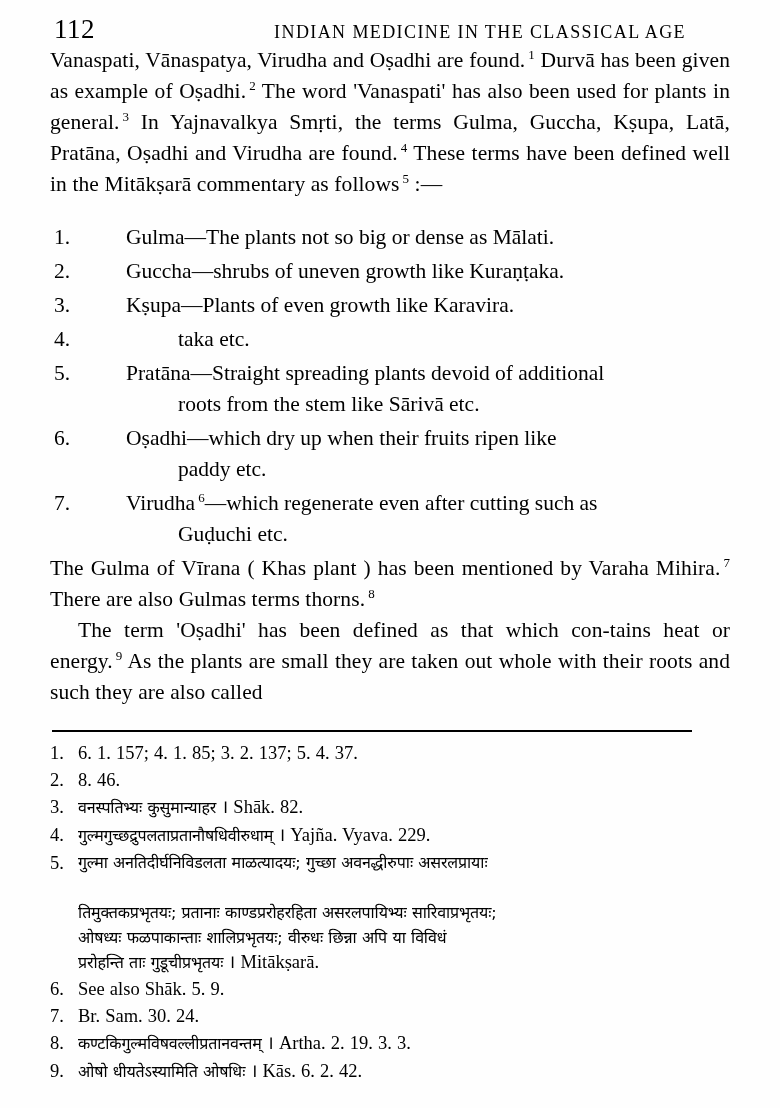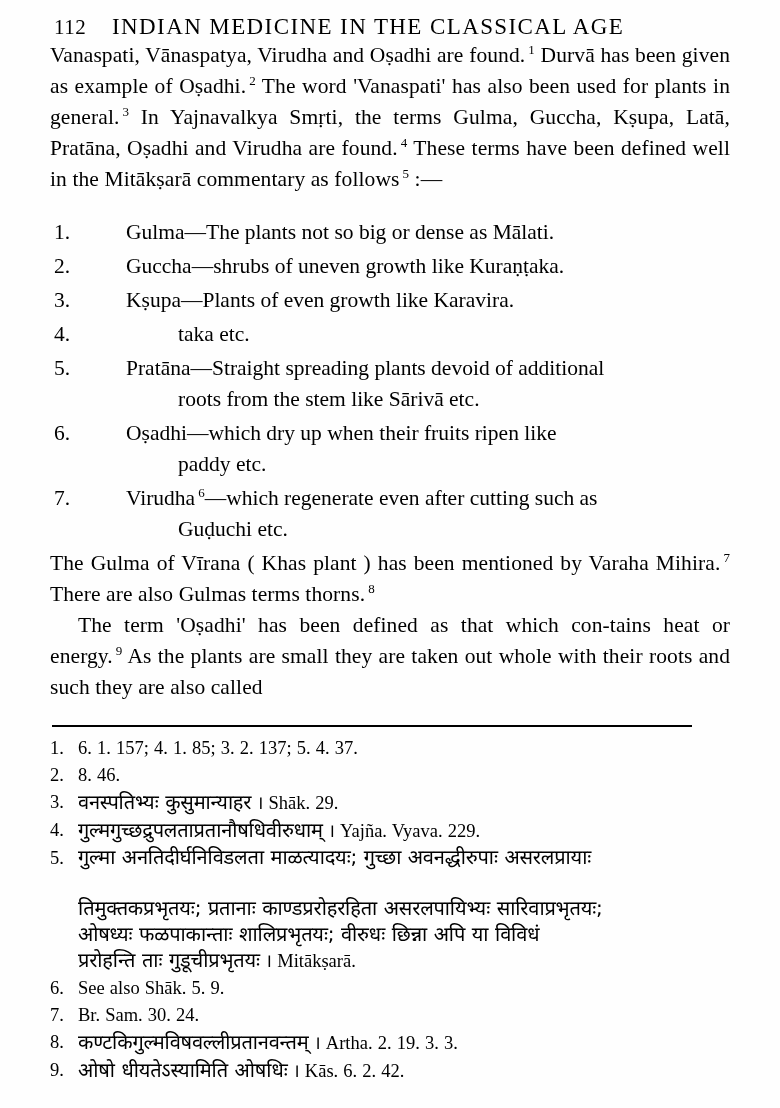--- a/index.html
+++ b/index.html
@@ -23,29 +23,29 @@
     background: #fefefe;
   }
 
   
   .header {
     display: flex;
     align-items: baseline;
     padding: 14px 54px 0 54px;
   }
   .folio {
-    font-size: 21px;
+    font-size: 27px;
     letter-spacing: 0.5px;
     width: 58px;
     flex: none;
   }
   .running-title {
     flex: 1;
-    text-align: left;
-    font-size: 23px;
+    text-align: right;
+    font-size: 18px;
     letter-spacing: 1.4px;
     padding-right: 40px;
   }
 
   
   .body {
     padding: 0 50px 0 50px;
   }
   p.para {
     margin: 0;
@@ -126,21 +126,21 @@
   }
   ol.notes li .num {
     width: 28px;
     flex: none;
   }
   ol.notes li .txt {
     flex: 1;
   }
   .dev {
     font-family: "DejaVu Sans", sans-serif;
-    font-size: 20px;
+    font-size: 16px;
     letter-spacing: -0.2px;
   }
   .notes-block .txt {
     word-spacing: 0.5px;
   }
   .note5 .txt {
     line-height: 25px;
   }
 </style>
 </head>
@@ -215,21 +215,21 @@
       <li>
         <span class="num">1.</span>
         <span class="txt">6. 1. 157; 4. 1. 85; 3. 2. 137; 5. 4. 37.</span>
       </li>
       <li>
         <span class="num">2.</span>
         <span class="txt">8. 46.</span>
       </li>
       <li>
         <span class="num">3.</span>
-        <span class="txt"><span class="dev">वनस्पतिभ्यः कुसुमान्याहर</span><span> ।  Shāk. 29.</span></span>
+        <span class="txt"><span class="dev">वनस्पतिभ्यः कुसुमान्याहर</span><span> ।  Shāk. 82.</span></span>
       </li>
       <li>
         <span class="num">4.</span>
         <span class="txt"><span class="dev">गुल्मगुच्छद्रुपलताप्रतानौषधिवीरुधाम्</span><span> ।  Yajña. Vyava. 229.</span></span>
       </li>
       <li class="note5">
         <span class="num">5.</span>
         <span class="txt">
           <span class="dev">गुल्मा अनतिदीर्घनिविडलता माळत्यादयः; गुच्छा अवनद्धीरुपाः असरलप्रायाः</span><br>
           <br>

